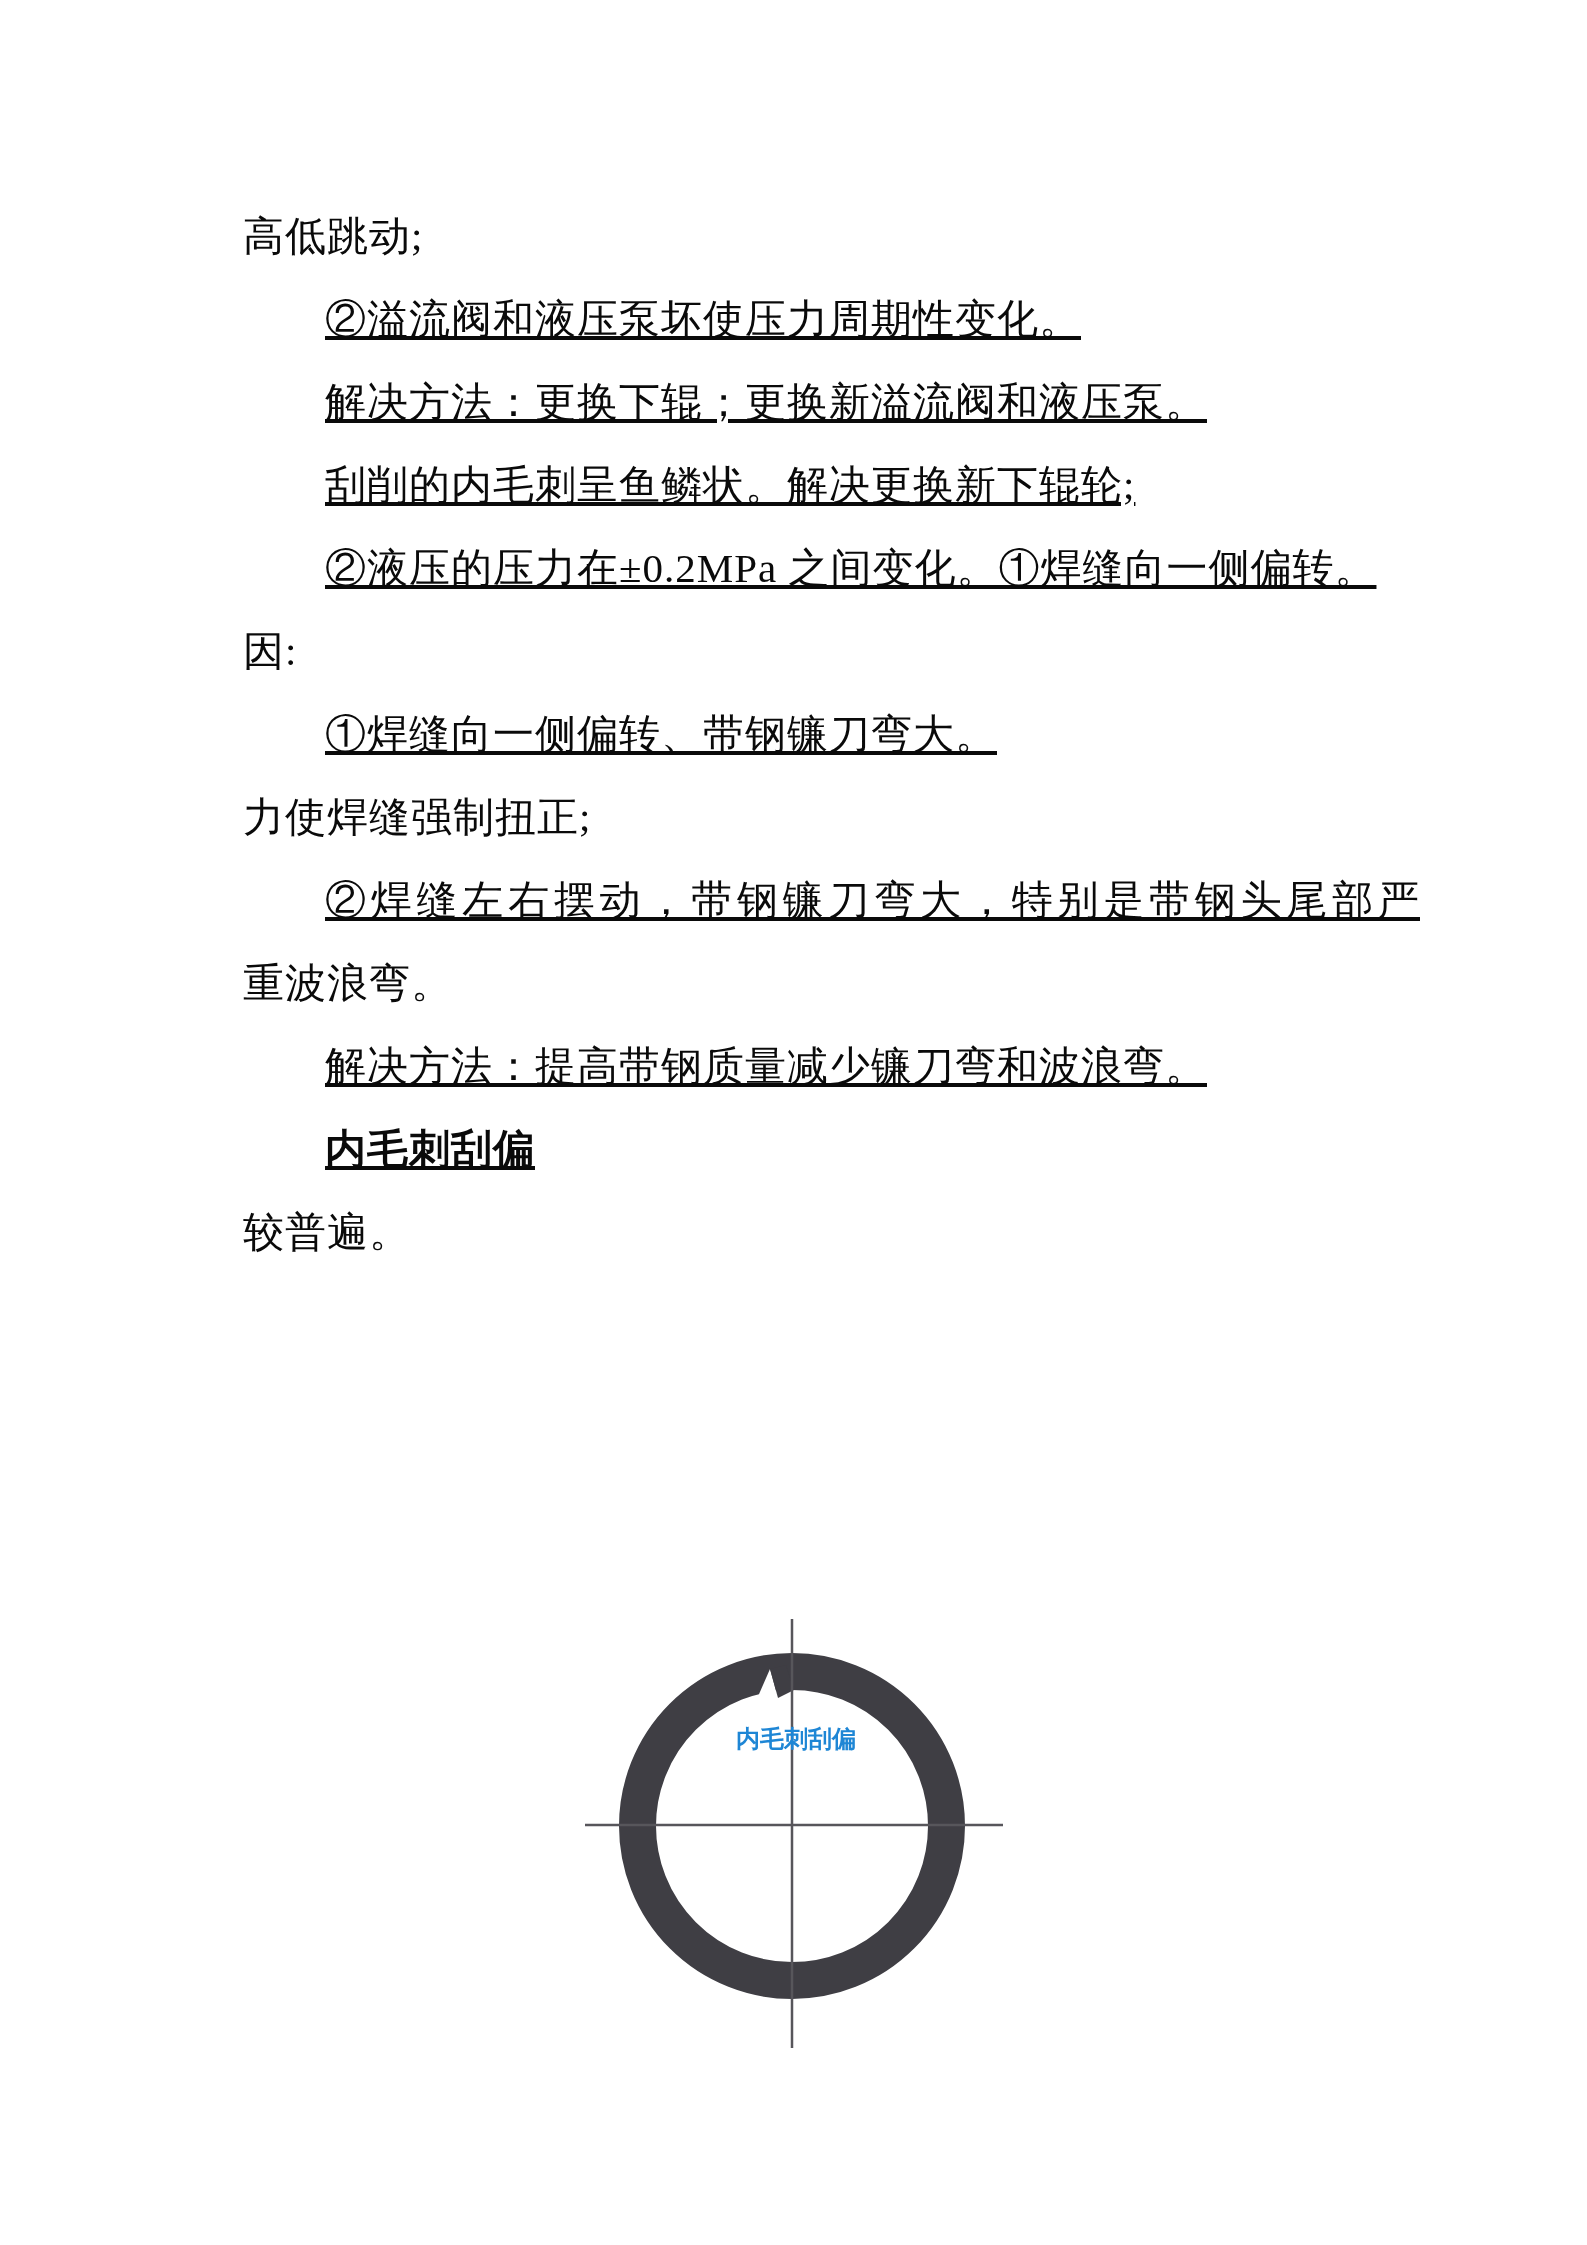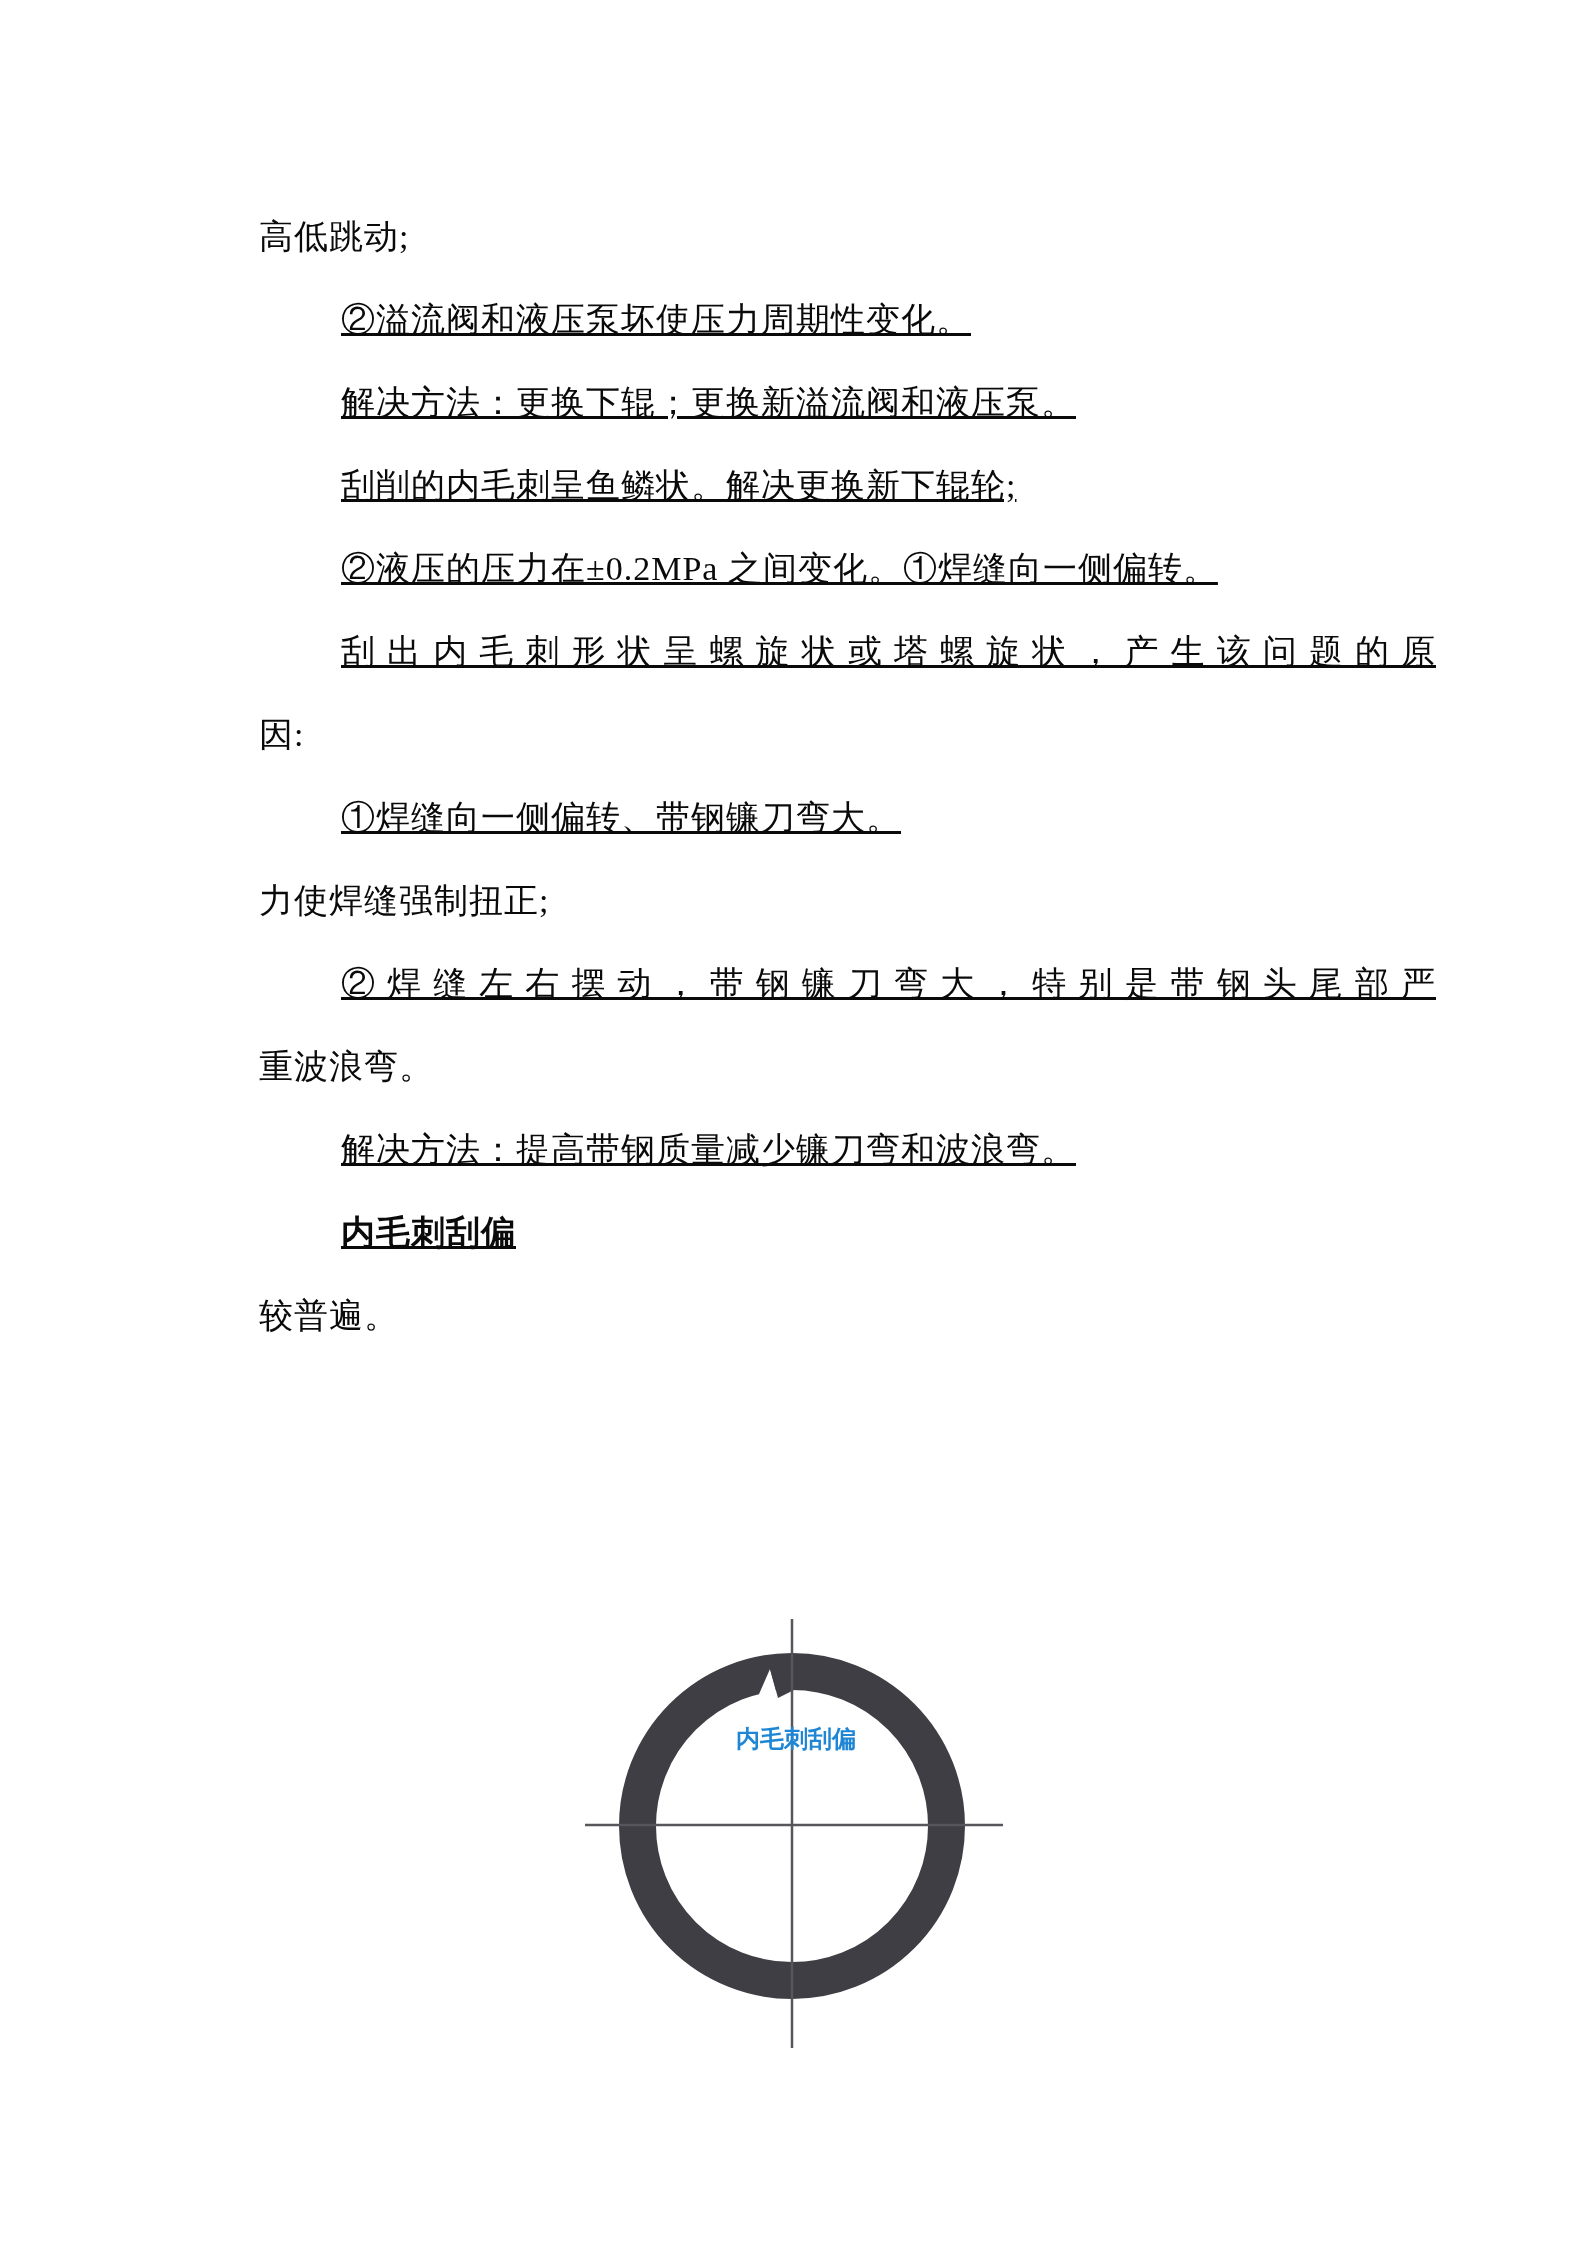--- a/index.html
+++ b/index.html
@@ -9,25 +9,24 @@
     height:2245px;
     background:#ffffff;
     overflow:hidden;
     font-family:"Liberation Serif","DejaVu Serif",serif;
   }
   .text-block{
     position:absolute;
     left:243px;
     top:195px;
     width:1177px;
-    font-size:34px;
+    font-size:41px;
     line-height:83px;
     color:#0a0a0a;
     letter-spacing:1px;
-    margin-left:16px;
   }
   .body-line{
     height:83px;
     white-space:nowrap;
   }
   .body-line.indent{ padding-left:82px;text-decoration:underline; }
   .body-line.bold{ font-weight:bold; }
   .body-line.stretch{
     white-space:normal;
     text-align:justify;
@@ -50,21 +49,20 @@
 <body>
 
 <div class="page">
 
   <div class="text-block">
       <div class="body-line">高低跳动;</div>
       <div class="body-line indent">②溢流阀和液压泵坏使压力周期性变化。</div>
       <div class="body-line indent">解决方法：更换下辊；更换新溢流阀和液压泵。</div>
       <div class="body-line indent">刮削的内毛刺呈鱼鳞状。解决更换新下辊轮;</div>
       <div class="body-line indent">②液压的压力在±0.2MPa 之间变化。①焊缝向一侧偏转。</div>
-      <div class="body-line indent stretch">刮出内毛刺形状呈螺旋状或塔螺旋状，产生该问题的原</div>
       <div class="body-line">因:</div>
       <div class="body-line indent">①焊缝向一侧偏转、带钢镰刀弯大。</div>
       <div class="body-line">力使焊缝强制扭正;</div>
       <div class="body-line indent stretch">②焊缝左右摆动，带钢镰刀弯大，特别是带钢头尾部严</div>
       <div class="body-line">重波浪弯。</div>
       <div class="body-line indent">解决方法：提高带钢质量减少镰刀弯和波浪弯。</div>
       <div class="body-line indent bold">内毛刺刮偏</div>
       <div class="body-line">较普遍。</div>
     </div>
 

